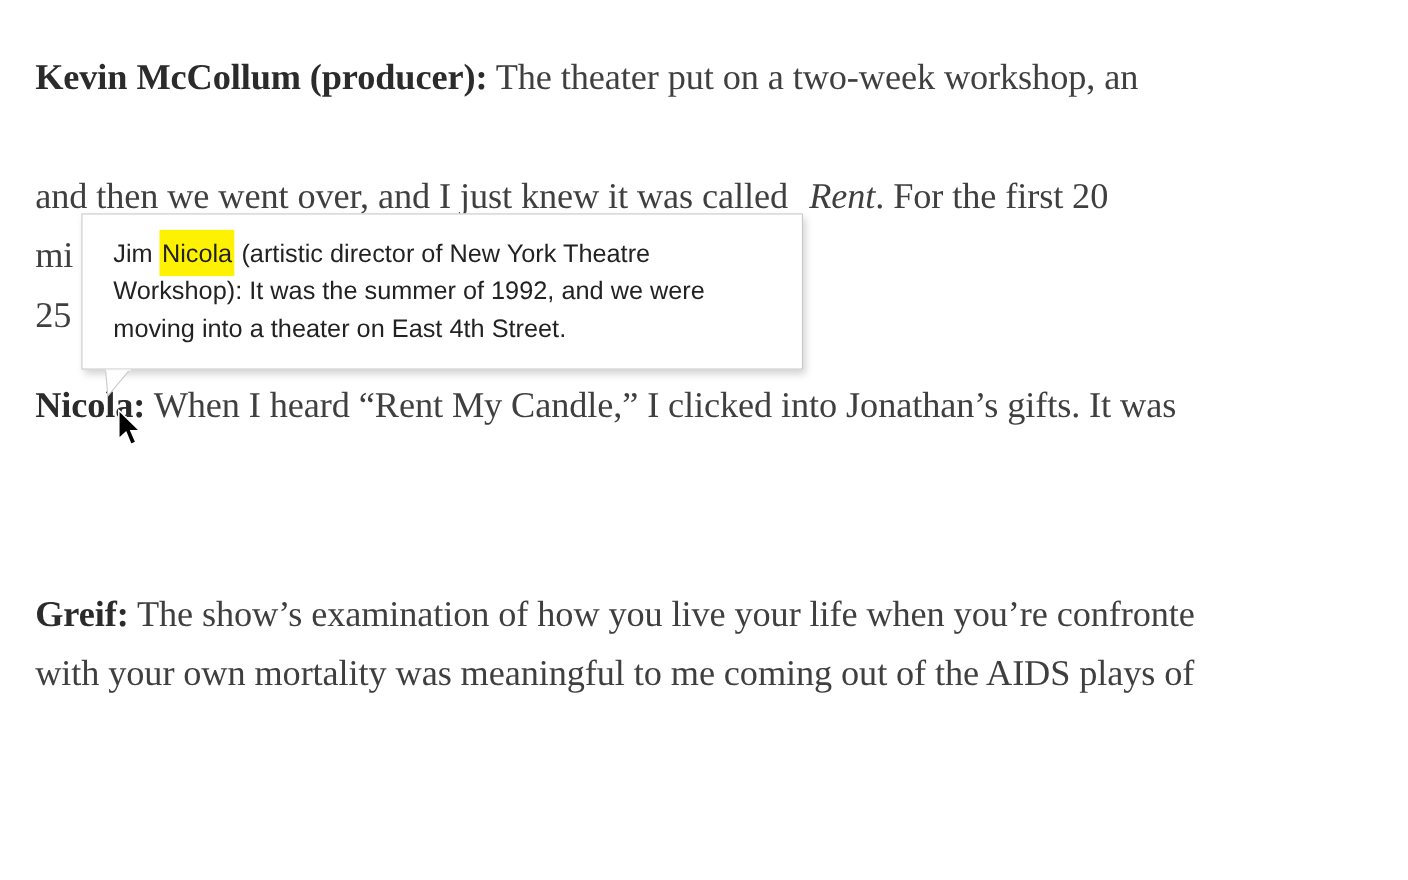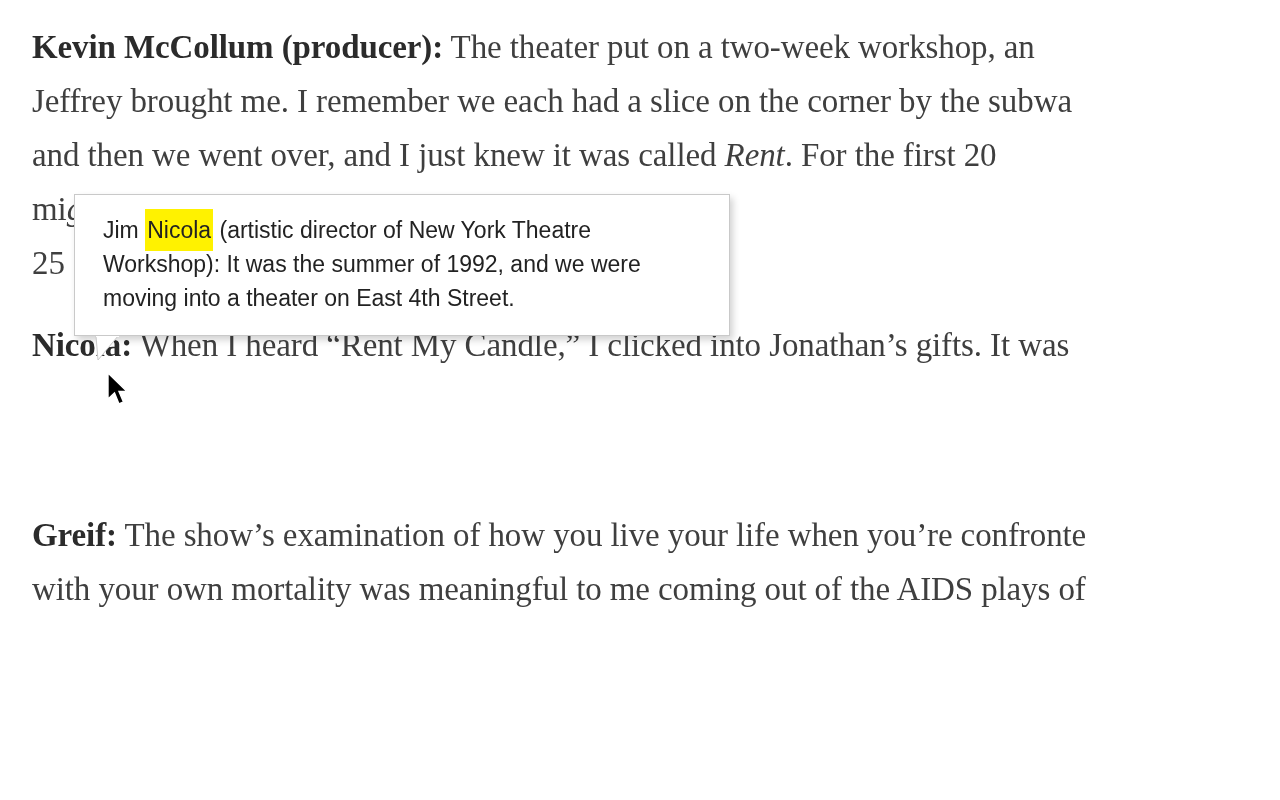--- a/index.html
+++ b/index.html
@@ -12,38 +12,39 @@
   }
   body {
     font-family: "Liberation Serif", serif;
     color: #3d3d3d;
   }
   .article {
     position: absolute;
     top: 0;
     left: 0;
     width: 1040px;
-    padding: 20px 0 0 32px;
+    padding: 44px 0 0 32px;
     box-sizing: border-box;
   }
   .para {
     font-family: "Liberation Serif", serif;
     font-size: 33px;
     line-height: 54px;
     color: #3f3f3f;
     margin: 0 0 28px 0;
     white-space: nowrap;
     letter-spacing: -0.1px;
   }
   .speaker {
     font-weight: bold;
     color: #2b2b2b;
   }
   .ital {
     font-style: italic;
+    margin-left: 11px;
   }
   
   .tooltip {
     position: absolute;
     left: 74px;
     top: 194px;
     width: 656px;
     box-sizing: border-box;
     background: #ffffff;
     border: 1px solid #c9c9c9;
@@ -71,21 +72,21 @@
     height: 36px;
   }
 </style>
 </head>
 <body>
 
 <div class="article">
 
   <p class="para">
     <span class="speaker">Kevin McCollum (producer):</span><span> The theater put on a two-week workshop, an</span><br>
-    <span>Jeffrey brought me. I remember we each had a slice on the corner by the subwa</span><br>
+    <br>
     <span>and then we went over, and I just knew it was called </span><span class="ital">Rent</span><span>. For the first 20</span><br>
     <span>mi</span><span class="ital">g on, but there’s great energy</span><span>. The</span><br>
     <span>25</span>
   </p>
 
   <p class="para">
     <span class="speaker">Nicola:</span><span> When I heard “Rent My Candle,” I clicked into Jonathan’s gifts. It was</span><br>
     <br>
     <br>
   </p>

